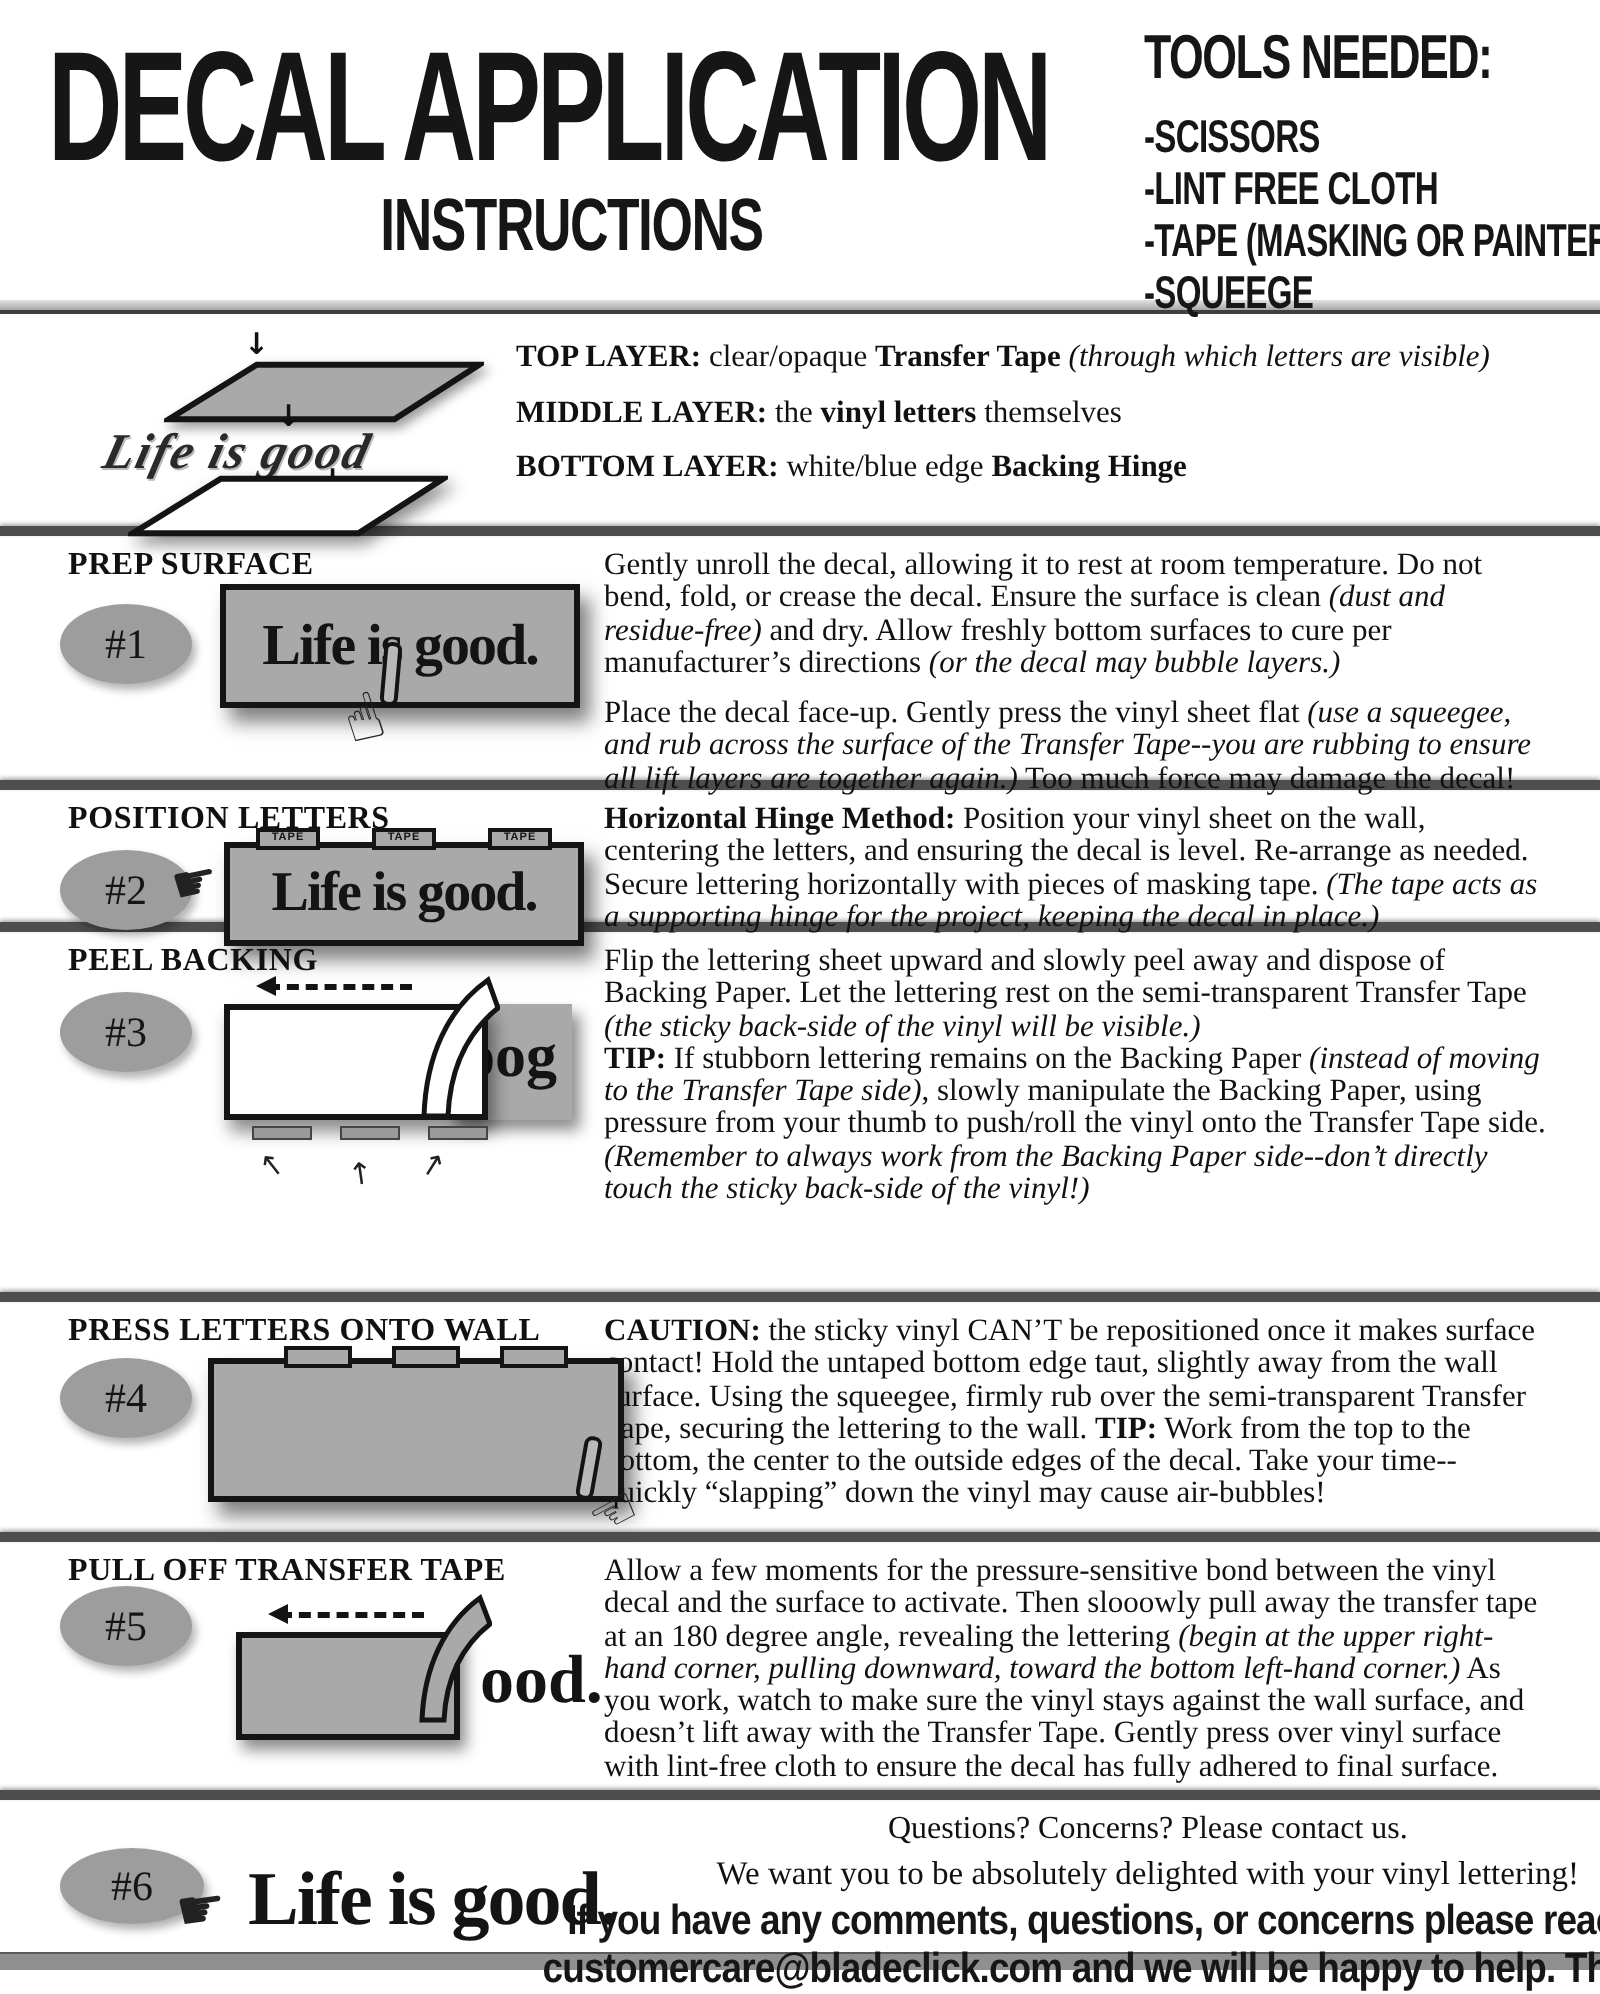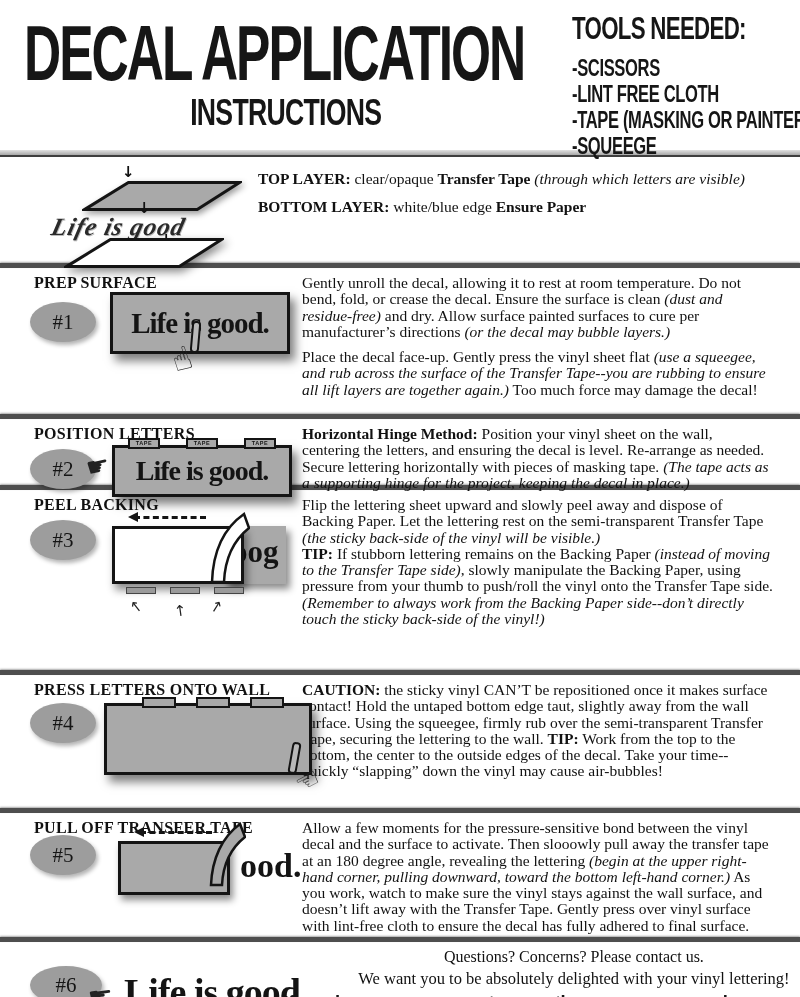--- a/index.html
+++ b/index.html
@@ -141,39 +141,40 @@
     </svg>
     <span class="ld-arrow ld-a2">↓</span>
     <span class="script-brand">Life is good</span>
     <span class="ld-arrow ld-a3">↓</span>
     <svg class="sheet sheet-bottom" viewBox="0 0 200 40">
       <polygon points="58,3 197,3 144,37 3,37" fill="#ffffff" stroke="#141414" stroke-width="3"></polygon>
     </svg>
   </div>
   <div class="layers-list">
     <div class="layer-line"><span class="b">TOP LAYER:</span><span> clear/opaque </span><span class="b">Transfer Tape</span><span> </span><span class="i">(through which letters are visible)</span></div>
-    <div class="layer-line"><span class="b">BOTTOM LAYER:</span><span> white/blue edge </span><span class="b">Ensure Paper</span></div>
-  </div>
-</div>
-
-<div class="divider"></div>
-<div class="step" style="height:146px">
+    <div class="layer-line"><span class="b">MIDDLE LAYER:</span><span> the </span><span class="b">vinyl letters</span><span> themselves</span></div>
+    <div class="layer-line"><span class="b">BOTTOM LAYER:</span><span> white/blue edge </span><span class="b">Backing Hinge</span></div>
+  </div>
+</div>
+
+<div class="divider"></div>
+<div class="step" style="height:122px">
   <div class="step-left">
     <div class="step-title">PREP SURFACE</div>
     <div class="badge" style="left:30px; top:34px">#1</div>
     <div class="art" style="left:110px; top:24px; width:185px; height:100px">
       <div class="decal-rect" style="width:180px; height:62px">
         <span class="brand-text">Life is good.</span>
         <span class="squeegee" style="left:78px; top:26px; transform:rotate(5deg); z-index:3"></span>
       </div>
       <span class="hand" style="left:62px; top:48px; font-size:32px; transform:rotate(-18deg)">☝</span>
     </div>
   </div>
   <div class="step-right">
-    <p><span>Gently unroll the decal, allowing it to rest at room temperature. Do not bend, fold, or crease the decal. Ensure the surface is clean </span><span class="i">(dust and residue-free)</span><span> and dry. Allow surface painted surfaces to cure per manufacturer’s directions </span><span class="i">(or the decal may bubble layers.)</span></p>
+    <p><span>Gently unroll the decal, allowing it to rest at room temperature. Do not bend, fold, or crease the decal. Ensure the surface is clean </span><span class="i">(dust and residue-free)</span><span> and dry. Allow freshly bottom surfaces to cure per manufacturer’s directions </span><span class="i">(or the decal may bubble layers.)</span></p>
     <p><span>Place the decal face-up. Gently press the vinyl sheet flat </span><span class="i">(use a squeegee, and rub across the surface of the Transfer Tape--you are rubbing to ensure all lift layers are together again.)</span><span> Too much force may damage the decal!</span></p>
   </div>
 </div>
 
 <div class="divider"></div>
 <div class="step" style="height:66px">
   <div class="step-left">
     <div class="step-title">POSITION LETTERS</div>
     <div class="badge" style="left:30px; top:30px">#2</div>
     <div class="art" style="left:100px; top:16px; width:200px; height:70px">
@@ -213,21 +214,21 @@
       <span class="thin-arrow" style="left:98px; top:82px; transform:rotate(32deg)">↑</span>
     </div>
   </div>
   <div class="step-right tight">
     <p><span>Flip the lettering sheet upward and slowly peel away and dispose of Backing Paper. Let the lettering rest on the semi-transparent Transfer Tape </span><span class="i">(the sticky back-side of the vinyl will be visible.)</span></p>
     <p><span class="b">TIP:</span><span> If stubborn lettering remains on the Backing Paper </span><span class="i">(instead of moving to the Transfer Tape side)</span><span>, slowly manipulate the Backing Paper, using pressure from your thumb to push/roll the vinyl onto the Transfer Tape side. </span><span class="i">(Remember to always work from the Backing Paper side--don’t directly touch the sticky back-side of the vinyl!)</span></p>
   </div>
 </div>
 
 <div class="divider"></div>
-<div class="step" style="height:133px">
+<div class="step" style="height:115px">
   <div class="step-left">
     <div class="step-title">PRESS LETTERS ONTO WALL</div>
     <div class="badge" style="left:30px; top:28px">#4</div>
     <div class="art" style="left:104px; top:18px; width:215px; height:95px">
       <div class="decal-rect" style="width:208px; height:72px; margin-top:10px"></div>
       <span class="tape-tab" style="left:38px; top:4px; width:34px"></span>
       <span class="tape-tab" style="left:92px; top:4px; width:34px"></span>
       <span class="tape-tab" style="left:146px; top:4px; width:34px"></span>
       <span class="squeegee" style="right:20px; bottom:14px; transform:rotate(10deg); z-index:3"></span>
       <span class="hand" style="right:0px; bottom:-8px; font-size:27px; transform:rotate(-28deg); z-index:3">☜</span>
@@ -236,21 +237,21 @@
   <div class="step-right">
     <p><span class="b">CAUTION:</span><span> the sticky vinyl CAN’T be repositioned once it makes surface contact!  Hold the untaped bottom edge taut, slightly away from the wall surface. Using the squeegee, firmly rub over the semi-transparent Transfer Tape, securing the lettering to the wall. </span><span class="b">TIP:</span><span> Work from the top to the bottom, the center to the outside edges of the decal. Take your time--quickly “slapping” down the vinyl may cause air-bubbles!</span></p>
   </div>
 </div>
 
 <div class="divider"></div>
 <div class="step" style="height:124px">
   <div class="step-left">
     <div class="step-title">PULL OFF TRANSFER TAPE</div>
     <div class="badge" style="left:30px; top:22px">#5</div>
-    <div class="art" style="left:118px; top:16px; width:180px; height:90px">
+    <div class="art" style="left:118px; top:33px; width:180px; height:90px">
       <div class="decal-rect" style="width:112px; height:54px; margin-top:12px; box-shadow:3px 5px 7px rgba(0,0,0,.45)"></div>
       <svg class="curl" style="left:86px; top:-8px; width:42px; height:66px; z-index:4" viewBox="0 0 42 66">
         <path d="M7,64 C8,38 18,16 36,3 L41,16 C27,27 19,43 18,64 Z" fill="#a9a9a9" stroke="#141414" stroke-width="2.5"></path>
       </svg>
       <span class="art-letters" style="left:122px; top:18px; font-size:34px">ood.</span>
       <span class="dash-arrow" style="left:22px; top:2px"></span>
     </div>
   </div>
   <div class="step-right">
     <p><span>Allow a few moments for the pressure-sensitive bond between the vinyl decal and the surface to activate. Then slooowly pull away the transfer tape at an 180 degree angle, revealing the lettering </span><span class="i">(begin at the upper right-hand corner, pulling downward, toward the bottom left-hand corner.)</span><span> As you work, watch to make sure the vinyl stays against the wall surface, and doesn’t lift away with the Transfer Tape. Gently press over vinyl surface with lint-free cloth to ensure the decal has fully adhered to final surface.</span></p>

